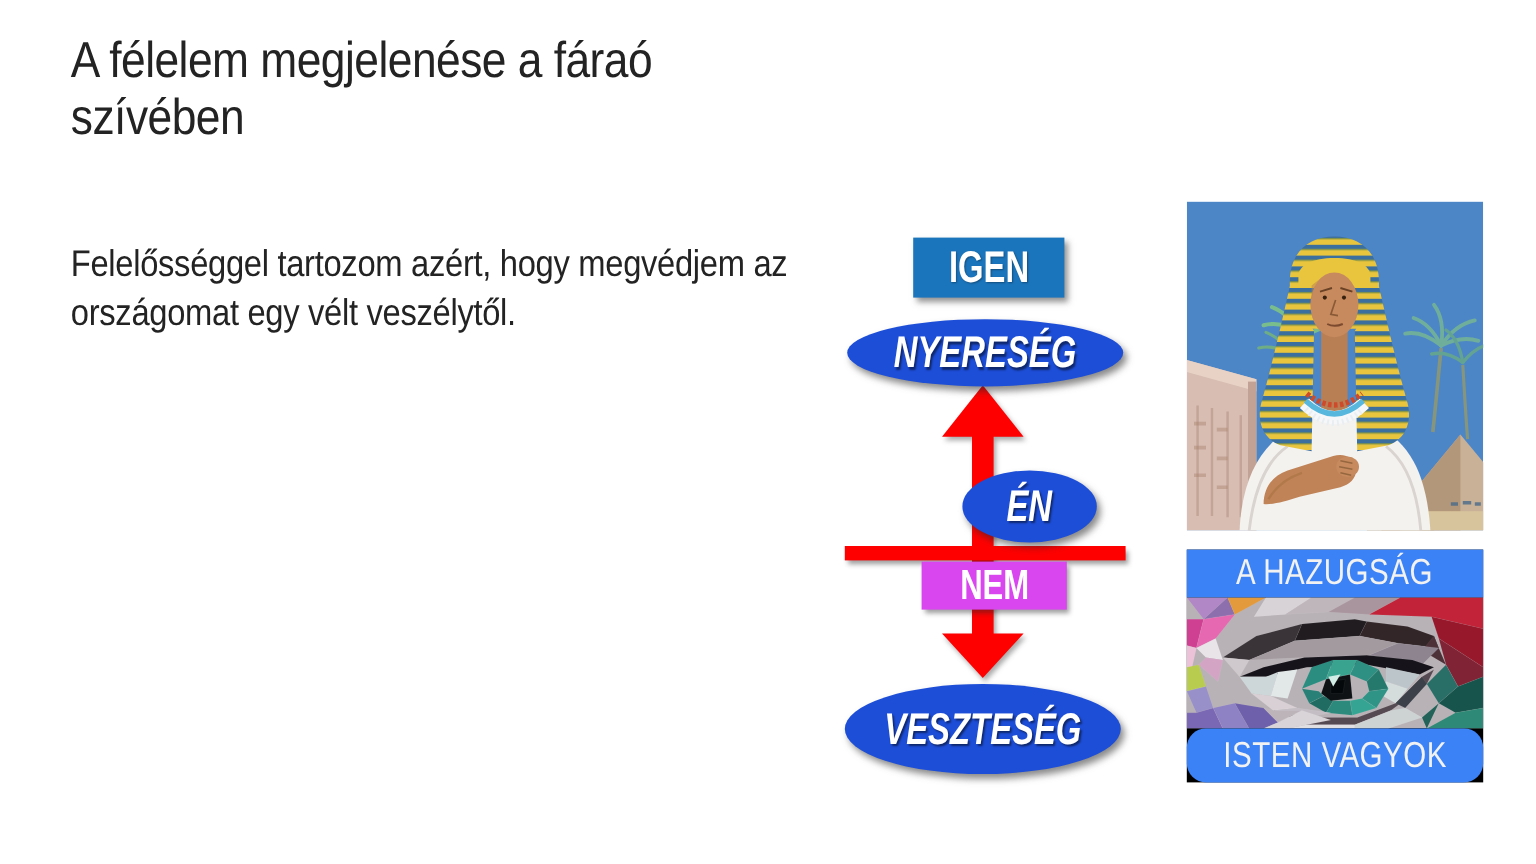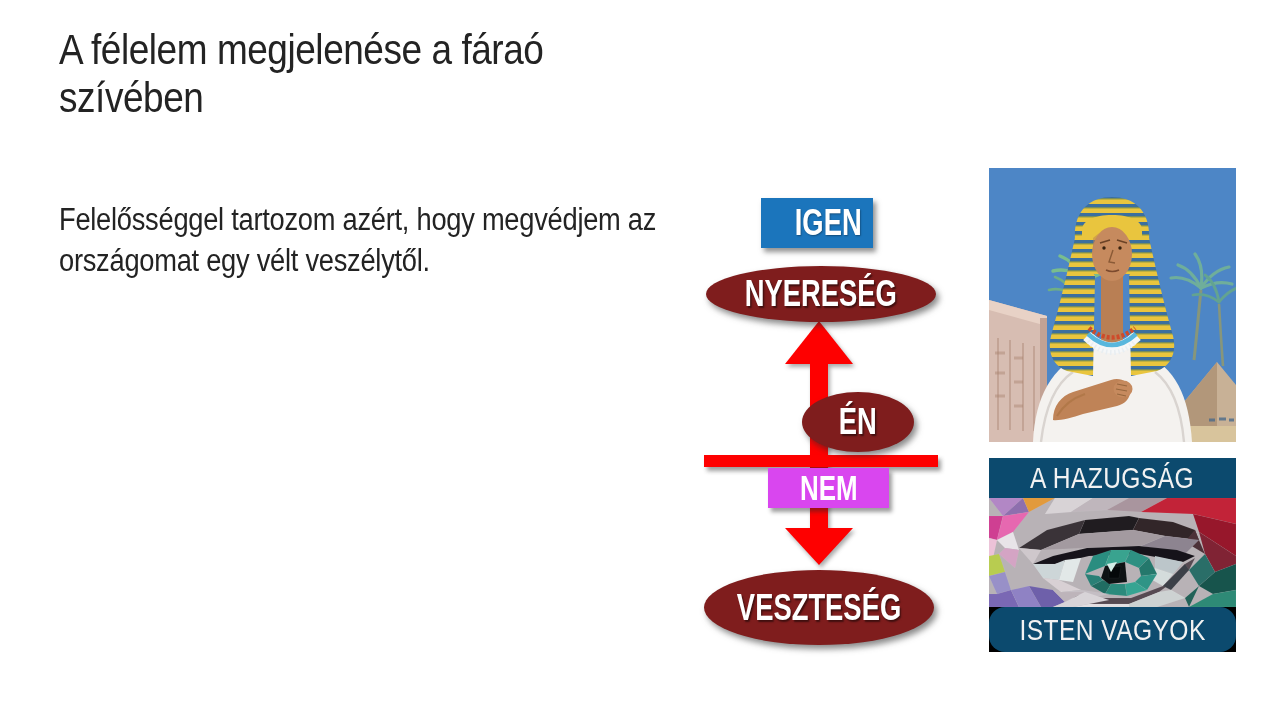--- a/index.html
+++ b/index.html
@@ -26,38 +26,38 @@
                 z-index:1; filter:drop-shadow(2px 3px 2px rgba(40,40,40,.4)); }
   .threshold-bar {
     position:absolute; left:688px; top:455px; width:234px; height:12px;
     background:#fe0000; z-index:2;
     box-shadow:3px 4px 4px rgba(40,40,40,.45);
   }
   .node { position:absolute; display:flex; align-items:center; justify-content:center;
           z-index:3; }
   .node .lbl { display:inline-block; color:#ffffff; font-weight:bold; white-space:nowrap;
                transform:scaleX(0.74); }
-  .yes-box { left:745px; top:198px; width:112px; height:50px; background:#1b75bc;
-             box-shadow:3px 4px 5px rgba(40,40,40,.5);justify-content:flex-end; }
+  .yes-box { left:745px; top:198px; width:126px; height:50px; background:#1b75bc;
+             box-shadow:3px 4px 5px rgba(40,40,40,.5); }
   .yes-box .lbl { font-size:37px; text-shadow:1px 1px 2px rgba(0,0,0,.35); }
-  .ellipse { background:#7f1d1d; border-radius:50%;
-             filter:drop-shadow(3px 4px 3px rgba(40,40,40,.55)); }
+  .ellipse { background:#1d4ed8; border-radius:50%;
+             filter:drop-shadow(3px 4px 3px rgba(40,40,40,.55));font-style:italic; }
   .ellipse .lbl { font-size:37px; text-shadow:2px 2px 2px rgba(0,0,0,.5); }
   .gain-ellipse  { left:690px; top:266px; width:230px; height:56px; }
   .self-ellipse  { left:786px; top:392px; width:112px; height:60px; }
   .loss-ellipse  { left:688px; top:570px; width:230px; height:75px; }
   .no-box { left:752px; top:468px; width:121px; height:40px; background:#d946ef;
             box-shadow:3px 4px 4px rgba(40,40,40,.45); }
   .no-box .lbl { font-size:35px; }
 
   
   .pharaoh-fig { position:absolute; left:973px; top:168px; width:247px; height:274px; }
   .eye-fig { position:absolute; left:973px; top:458px; width:247px; height:194px;
              background:#000; }
-  .eye-bar { position:absolute; left:0; width:247px; background:#0c4a6e; color:#f2f2f2;
+  .eye-bar { position:absolute; left:0; width:247px; background:#3b82f6; color:#f2f2f2;
              display:flex; align-items:center; justify-content:center; }
   .eye-bar .cap { display:inline-block; font-size:30px; font-weight:300; white-space:nowrap;
                   transform:scaleX(0.82); letter-spacing:0.5px; }
   .eye-bar-top { top:0; height:40px; }
   .eye-bar-bottom { top:149px; height:45px;border-radius:16px; }
   .eye-mid { position:absolute; left:0; top:40px; width:247px; height:109px; }
   .eye-mid polygon { stroke:rgba(255,255,255,.08); stroke-width:.6; }
 </style>
 </head>
 <body>

